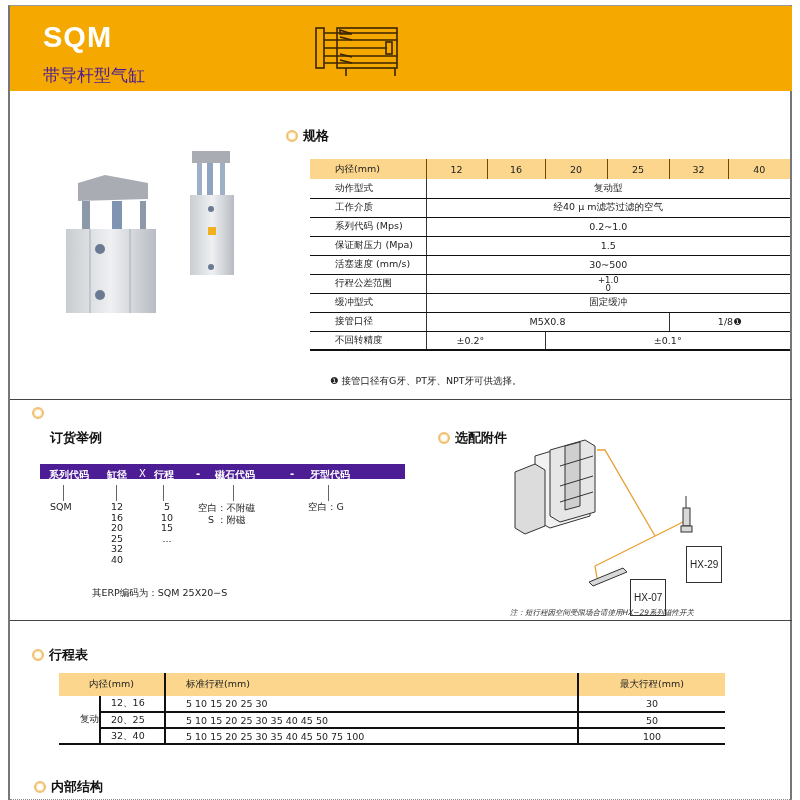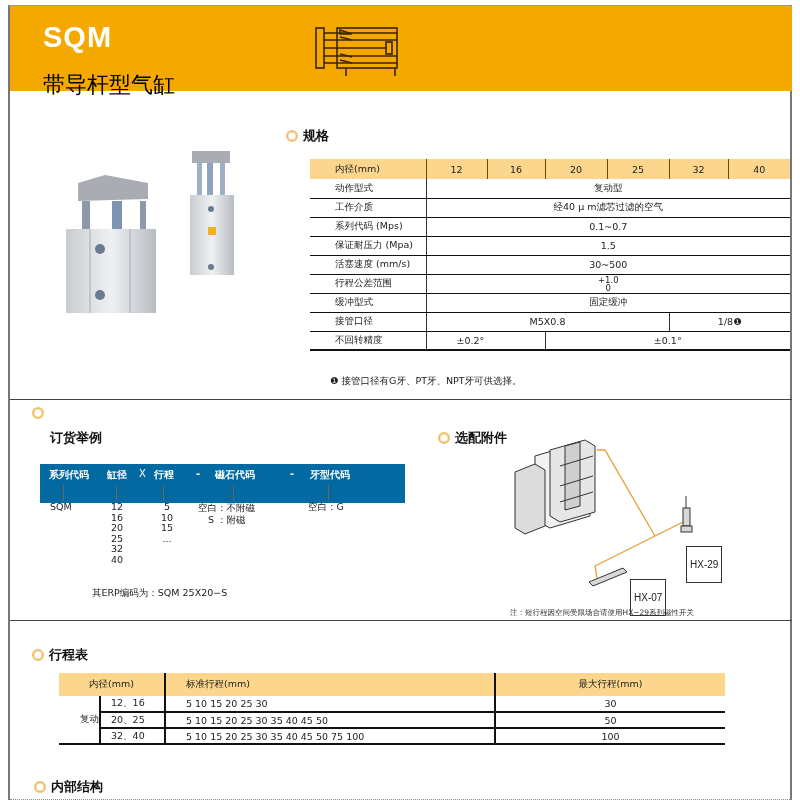--- a/index.html
+++ b/index.html
@@ -3,60 +3,60 @@
 <meta charset="utf-8">
 <style>
   * { box-sizing: border-box; margin: 0; padding: 0; }
   html, body { width: 800px; height: 800px; background: #fff; overflow: hidden; }
   body { font-family: "DejaVu Sans", "Liberation Sans", sans-serif; color: #222; position: relative; }
 
   .page { position: absolute; left: 8px; top: 5px; width: 784px; height: 795px; border-left: 2px solid #777; border-right: 2px solid #777; border-top: 1px solid #999; }
 
   .header { position: absolute; left: 0; top: 0; width: 782px; height: 85px; background: #f5a800; }
   .header .model { position: absolute; left: 33px; top: 15px; font-family: "Liberation Sans", sans-serif; font-weight: bold; font-size: 29px; color: #fff; letter-spacing: 1px; }
-  .header .subtitle { position: absolute; left: 33px; top: 64px; font-size: 22px; color: #000000; }
+  .header .subtitle { position: absolute; left: 33px; top: 58px; font-size: 17px; color: #4c1d95; }
   .header .symbol { position: absolute; left: 302px; top: 14px; }
 
   .divider { position: absolute; left: 0; width: 782px; height: 0; border-top: 1px solid #444; }
 
   .sec-title { position: absolute; font-weight: bold; font-size: 13px; color: #111; display: flex; align-items: center; }
   .ring { display: inline-block; width: 12px; height: 12px; border-radius: 50%; border: 2px solid #f0c070; box-shadow: inset 0 0 0 1px #fbe3b8; margin-right: 5px; }
 
   
   .spec { position: absolute; left: 300px; top: 153px; width: 480px; border-collapse: collapse; font-size: 9.5px; }
   .spec td { height: 19px; padding: 0; vertical-align: middle; }
   .spec tr.head td { background: #fbd68c; height: 20px; }
   .spec td.lbl { width: 116px; padding-left: 25px; }
   .spec td.val { text-align: center; border-left: 1px solid #333; }
   .spec tr.head td.val { border-left: 1px solid #6b4a00; }
   .spec tr.rowb td { border-bottom: 1px solid #111; }
   .spec tr.last td { border-bottom: 2px solid #111; }
   .spec .tol { line-height: 8px; font-size: 8.5px; }
   .spec-note { position: absolute; left: 320px; top: 369px; font-size: 9.5px; }
 
   
-  .order-bar { position: absolute; left: 30px; top: 458px; width: 365px; height: 39px; background: #0369a1; color: #fff; font-weight: bold; font-size: 10px; }
+  .order-bar { position: absolute; left: 30px; top: 458px; width: 365px; height: 15px; background: #4c1d95; color: #fff; font-weight: bold; font-size: 10px; }
   .order-bar span { position: absolute; top: 4px; }
   .tick { position: absolute; top: 479px; width: 1px; height: 16px; background: #666; }
   .order-col { position: absolute; top: 496px; font-size: 9.5px; line-height: 10.5px; color: #222; }
   .order-ex { position: absolute; left: 30px; top: 579px; font-size: 9.5px; line-height: 15px; }
   .order-ex .hl { color: #f0a020; font-weight: bold; }
 
   
   .acc-art { position: absolute; left: 500px; top: 430px; }
   .acc-lbl { position: absolute; border: 1px solid #333; font-size: 10px; padding: 12px 3px; background: #fff; font-family: "Liberation Sans", sans-serif; }
-  .acc-note { position: absolute; left: 500px; top: 602px; font-size: 7.5px; color: #333; }
+  .acc-note { position: absolute; left: 500px; top: 602px; font-size: 7.5px; color: #333; font-style: italic; }
 
   
   .stroke { position: absolute; left: 49px; top: 667px; width: 666px; border-collapse: collapse; font-size: 9.5px; }
   .stroke td { height: 16px; padding: 0; vertical-align: middle; }
   .stroke tr.head td { background: #fbd68c; height: 23px; }
   .stroke td.ty { width: 41px; text-align: right; }
   .stroke td.bore { width: 65px; padding-left: 10px; border-left: 2px solid #111; }
-  .stroke td.std { width: 330px; padding-left: 20px; border-left: 2px solid #111; }
+  .stroke td.std { width: 413px; padding-left: 20px; border-left: 2px solid #111; }
   .stroke td.max { text-align: center; border-left: 2px solid #111; margin-left: 36px; }
   .stroke tr.b td.bb { border-bottom: 2px solid #111; }
   .dotted { position: absolute; left: 0; top: 793px; width: 782px; border-top: 1px dotted #888; }
 </style>
 </head>
 <body>
 
 <div class="page">
 
   <div class="header">
@@ -127,21 +127,21 @@
     <tr class="rowb">
       <td class="lbl">动作型式</td>
       <td class="val" colspan="6">复动型</td>
     </tr>
     <tr class="rowb">
       <td class="lbl">工作介质</td>
       <td class="val" colspan="6">经40 μ m滤芯过滤的空气</td>
     </tr>
     <tr class="rowb">
       <td class="lbl">系列代码 (Mps)</td>
-      <td class="val" colspan="6">0.1~0.7</td>
+      <td class="val" colspan="6">0.2~1.0</td>
     </tr>
     <tr class="rowb">
       <td class="lbl">保证耐压力 (Mpa)</td>
       <td class="val" colspan="6">1.5</td>
     </tr>
     <tr class="rowb">
       <td class="lbl">活塞速度 (mm/s)</td>
       <td class="val" colspan="6">30~500</td>
     </tr>
     <tr class="rowb">

